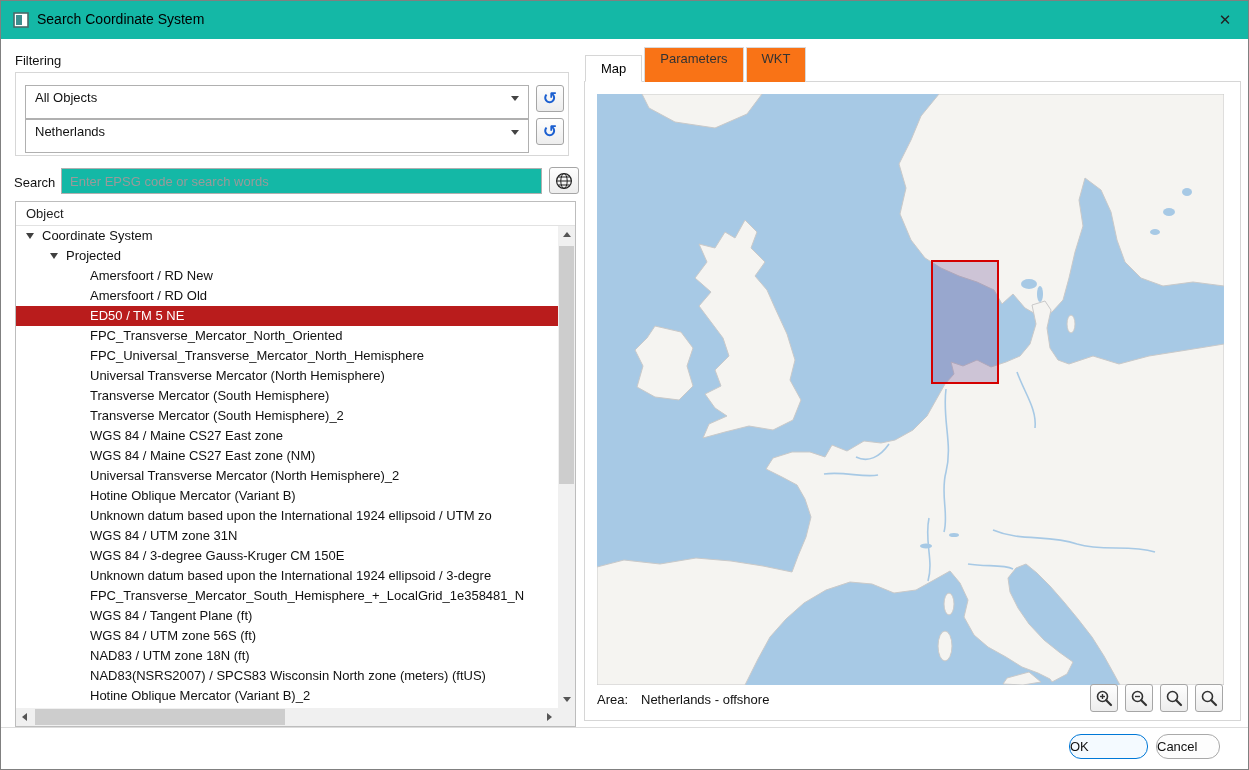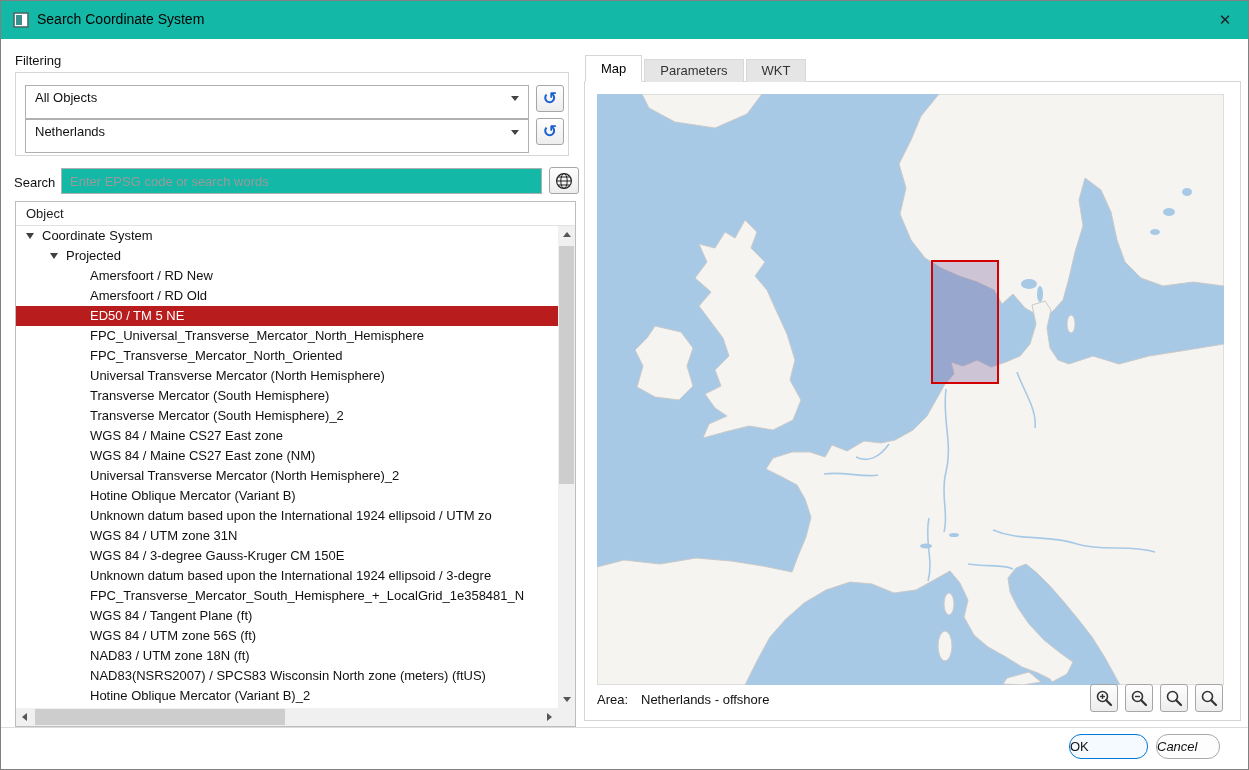--- a/index.html
+++ b/index.html
@@ -62,39 +62,39 @@
   .sb-btn { position:absolute; width:17px; height:17px; display:flex; align-items:center; justify-content:center; }
   .sb-up { top:0; left:0; } .sb-down { bottom:0; left:0; }
   .sb-left { left:0; top:0; height:18px; } .sb-right { right:0; top:0; height:18px; }
   .tri-up { width:0;height:0;border-left:4px solid transparent;border-right:4px solid transparent;border-bottom:5px solid #555; }
   .tri-down { width:0;height:0;border-left:4px solid transparent;border-right:4px solid transparent;border-top:5px solid #555; }
   .tri-left { width:0;height:0;border-top:4px solid transparent;border-bottom:4px solid transparent;border-right:5px solid #555; }
   .tri-right { width:0;height:0;border-top:4px solid transparent;border-bottom:4px solid transparent;border-left:5px solid #555; }
 
   
   .tabbar { position:absolute; left:584px; top:54px; height:27px; display:flex; align-items:flex-end; z-index:3; }
-  .tab { height:23px; line-height:22px; padding:0 15px; background:#e5e5e5;
+  .tab { height:35px; line-height:22px; padding:0 15px; background:#f97316;
          border:1px solid #d9d9d9; border-bottom:none; margin-right:2px; color:#333; }
   .tab.active { height:27px; line-height:25px; background:#fff; border:1px solid #d6d6d6;
                 border-bottom:1px solid #fff; color:#000; }
   .panel { position:absolute; left:583px; top:80px; width:657px; height:640px;
            border:1px solid #d6d6d6; background:#fff; z-index:1; }
   .map-wrap { position:absolute; left:12px; top:12px; width:627px; height:591px; }
   .map-wrap svg { display:block; }
   .area-label { position:absolute; left:12px; top:610px; color:#111; }
   .area-value { position:absolute; left:56px; top:610px; color:#111; }
   .zoom-btn { top:602px; width:28px; height:28px; }
   .zoom-1 { left:505px; } .zoom-2 { left:540px; } .zoom-3 { left:575px; } .zoom-4 { left:610px; }
 
   
   .footer-line { position:absolute; left:0; right:0; top:726px; height:1px; background:#dcdcdc; }
   .btn { position:absolute; top:733px; height:25px; line-height:23px;
          border-radius:12px; background:#fdfdfd; border:1px solid #a9a9a9; }
   .btn-ok { left:1068px; width:79px; border:1px solid #0078d7; background:#f4faff; }
-  .btn-cancel { left:1155px; width:64px;font-style:italic; }
+  .btn-cancel { left:1155px; width:64px; }
 </style>
 </head>
 <body>
 
 <div class="window">
 
   <div class="titlebar">
     <svg class="app-icon" viewBox="0 0 16 16">
       <rect x="1" y="1" width="14" height="14" fill="#ffffff" stroke="#4a6a6a" stroke-width="1.6"></rect>
       <rect x="3" y="3" width="6" height="10" fill="#3c8f8f"></rect>
@@ -135,22 +135,22 @@
   </div>
 
   <div class="tree">
     <div class="tree-header">Object</div>
     <div class="tree-rows">
         <div class="tree-row"><span class="expander" style="margin-left: 10px;"></span><span>Coordinate System</span></div>
         <div class="tree-row"><span class="expander" style="margin-left: 34px;"></span><span>Projected</span></div>
         <div class="tree-row" style="padding-left: 74px;"><span>Amersfoort / RD New</span></div>
         <div class="tree-row" style="padding-left: 74px;"><span>Amersfoort / RD Old</span></div>
         <div class="tree-row selected" style="padding-left: 74px;"><span>ED50 / TM 5 NE</span></div>
+        <div class="tree-row" style="padding-left: 74px;"><span>FPC_Transverse_Mercator_North_Oriented</span></div>
         <div class="tree-row" style="padding-left: 74px;"><span>FPC_Universal_Transverse_Mercator_North_Hemisphere</span></div>
-        <div class="tree-row" style="padding-left: 74px;"><span>FPC_Transverse_Mercator_North_Oriented</span></div>
         <div class="tree-row" style="padding-left: 74px;"><span>Universal Transverse Mercator (North Hemisphere)</span></div>
         <div class="tree-row" style="padding-left: 74px;"><span>Transverse Mercator (South Hemisphere)</span></div>
         <div class="tree-row" style="padding-left: 74px;"><span>Transverse Mercator (South Hemisphere)_2</span></div>
         <div class="tree-row" style="padding-left: 74px;"><span>WGS 84 / Maine CS27 East zone</span></div>
         <div class="tree-row" style="padding-left: 74px;"><span>WGS 84 / Maine CS27 East zone (NM)</span></div>
         <div class="tree-row" style="padding-left: 74px;"><span>Universal Transverse Mercator (North Hemisphere)_2</span></div>
         <div class="tree-row" style="padding-left: 74px;"><span>Hotine Oblique Mercator (Variant B)</span></div>
         <div class="tree-row" style="padding-left: 74px;"><span>Unknown datum based upon the International 1924 ellipsoid / UTM zo</span></div>
         <div class="tree-row" style="padding-left: 74px;"><span>WGS 84 / UTM zone 31N</span></div>
         <div class="tree-row" style="padding-left: 74px;"><span>WGS 84 / 3-degree Gauss-Kruger CM 150E</span></div>

